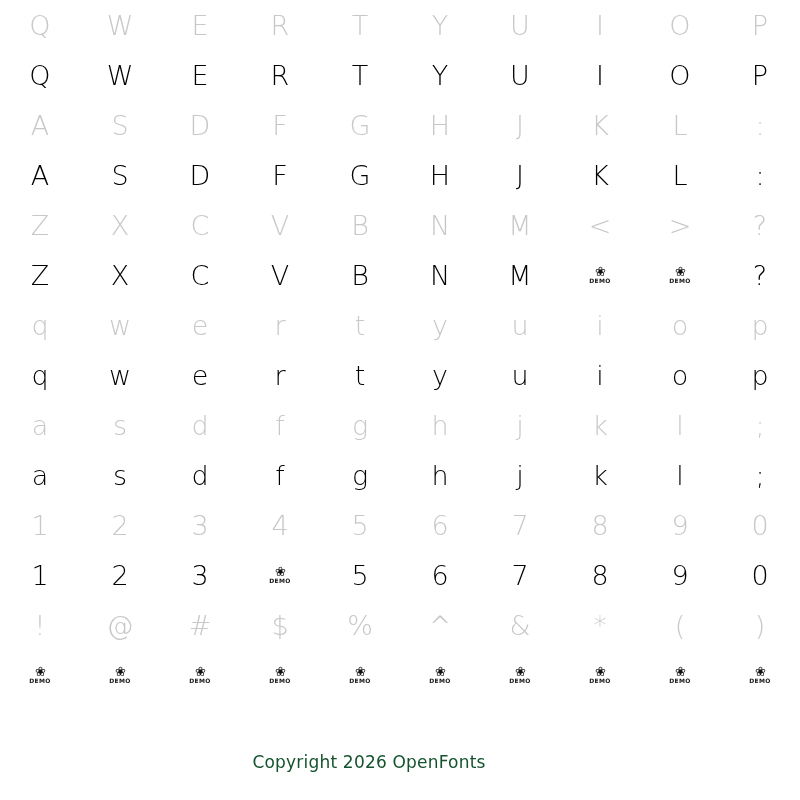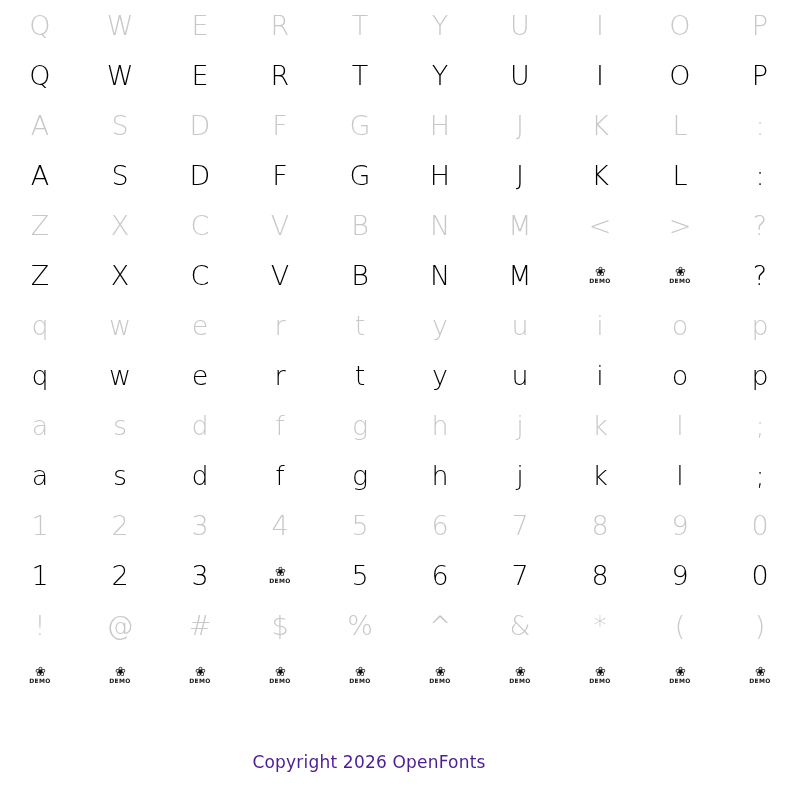--- a/index.html
+++ b/index.html
@@ -82,21 +82,21 @@
     left: 0;
     right: 0;
     bottom: 28px;
     text-align: center;
     padding-right: 62px;
     box-sizing: border-box;
   }
   #copyright {
     font-family: "DejaVu Sans", sans-serif;
     font-size: 17px;
-    color: #4c1d95;
+    color: #14532d;
     letter-spacing: 0.2px;
   }
 </style>
 </head>
 <body>
 
 <div id="sheet">
   <div class="grid" id="glyph-grid">
       <div class="cell light">Q</div>
       <div class="cell light">W</div>

